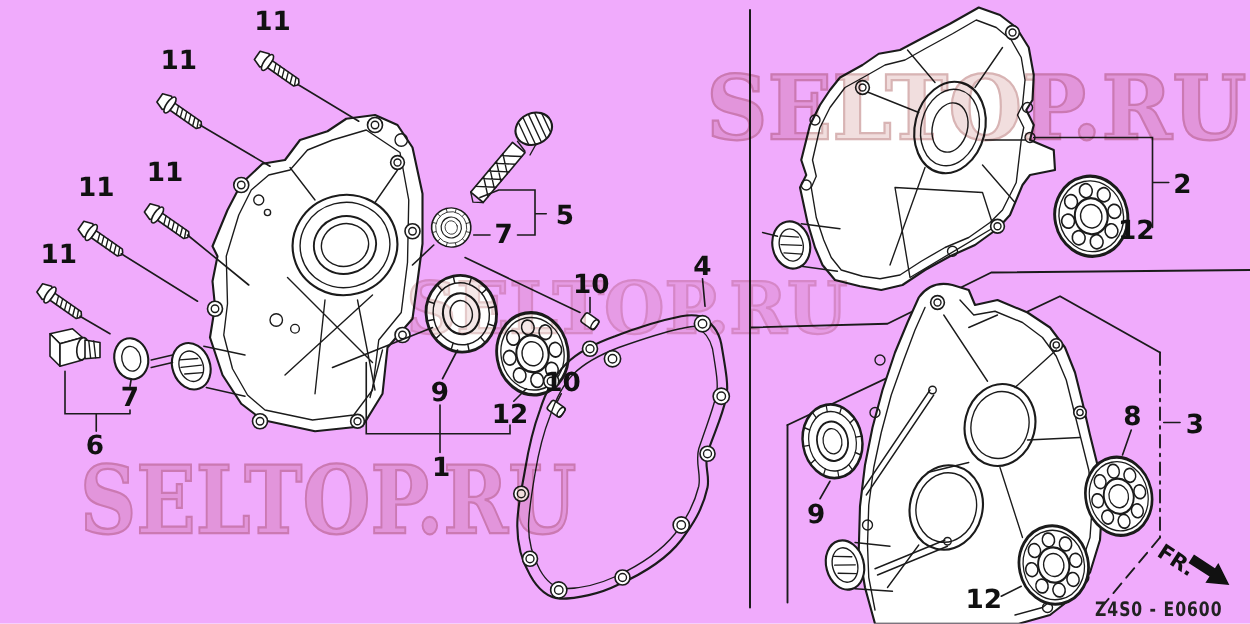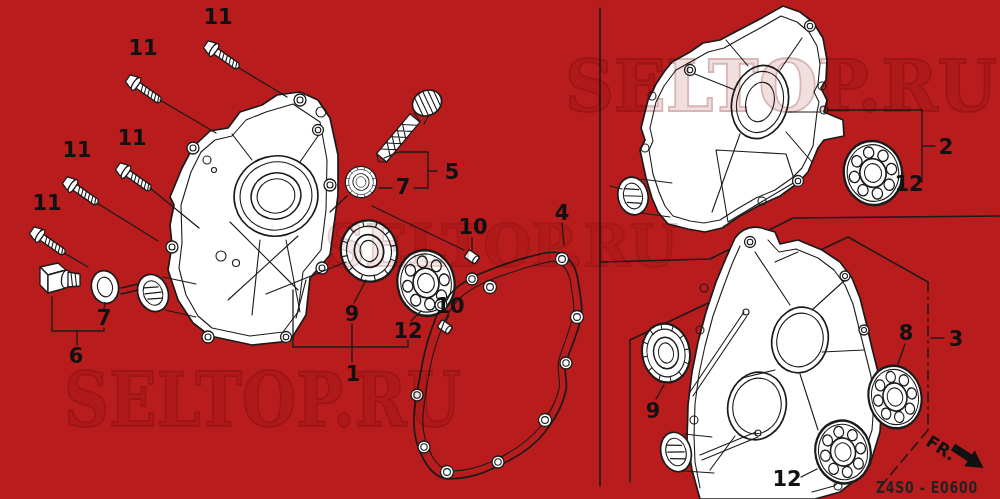--- a/index.html
+++ b/index.html
@@ -1,16 +1,16 @@
 <!DOCTYPE html>
 <html><head>
 <meta charset="utf-8">
 <style>
   html,body{margin:0;padding:0;background:#ffffff;}
-  .stage{width:1000px;height:499px;position:relative;background:#b91c1c;overflow:hidden;}
+  .stage{width:1000px;height:499px;position:relative;background:#f0abfc;overflow:hidden;}
   svg{display:block;}
   .outline{fill:none;stroke:#1b1b1b;stroke-width:1.7;stroke-linejoin:round;stroke-linecap:round;}
   .outline-f{fill:#ffffff;stroke:#1b1b1b;stroke-width:1.7;stroke-linejoin:round;stroke-linecap:round;}
   .detail{fill:none;stroke:#1b1b1b;stroke-width:1.1;stroke-linejoin:round;stroke-linecap:round;}
   .detail-f{fill:#ffffff;stroke:#1b1b1b;stroke-width:1.3;stroke-linejoin:round;}
   .leader{fill:none;stroke:#1b1b1b;stroke-width:1.3;stroke-linecap:round;}
   .callout{font-family:"DejaVu Sans","Liberation Sans",sans-serif;font-weight:700;font-size:21px;fill:#111;text-anchor:middle;}
   .code-text{font-family:"DejaVu Sans","Liberation Sans",sans-serif;font-weight:700;font-size:16px;fill:#222;letter-spacing:1px;}
   .fr-text{font-family:"DejaVu Sans","Liberation Sans",sans-serif;font-weight:700;font-size:17px;fill:#111;text-anchor:middle;}
   .wm{font-family:"DejaVu Serif","Liberation Serif",serif;font-weight:700;fill:#f1dede;stroke:#d8b4b4;stroke-width:1.8;mix-blend-mode:multiply;}

